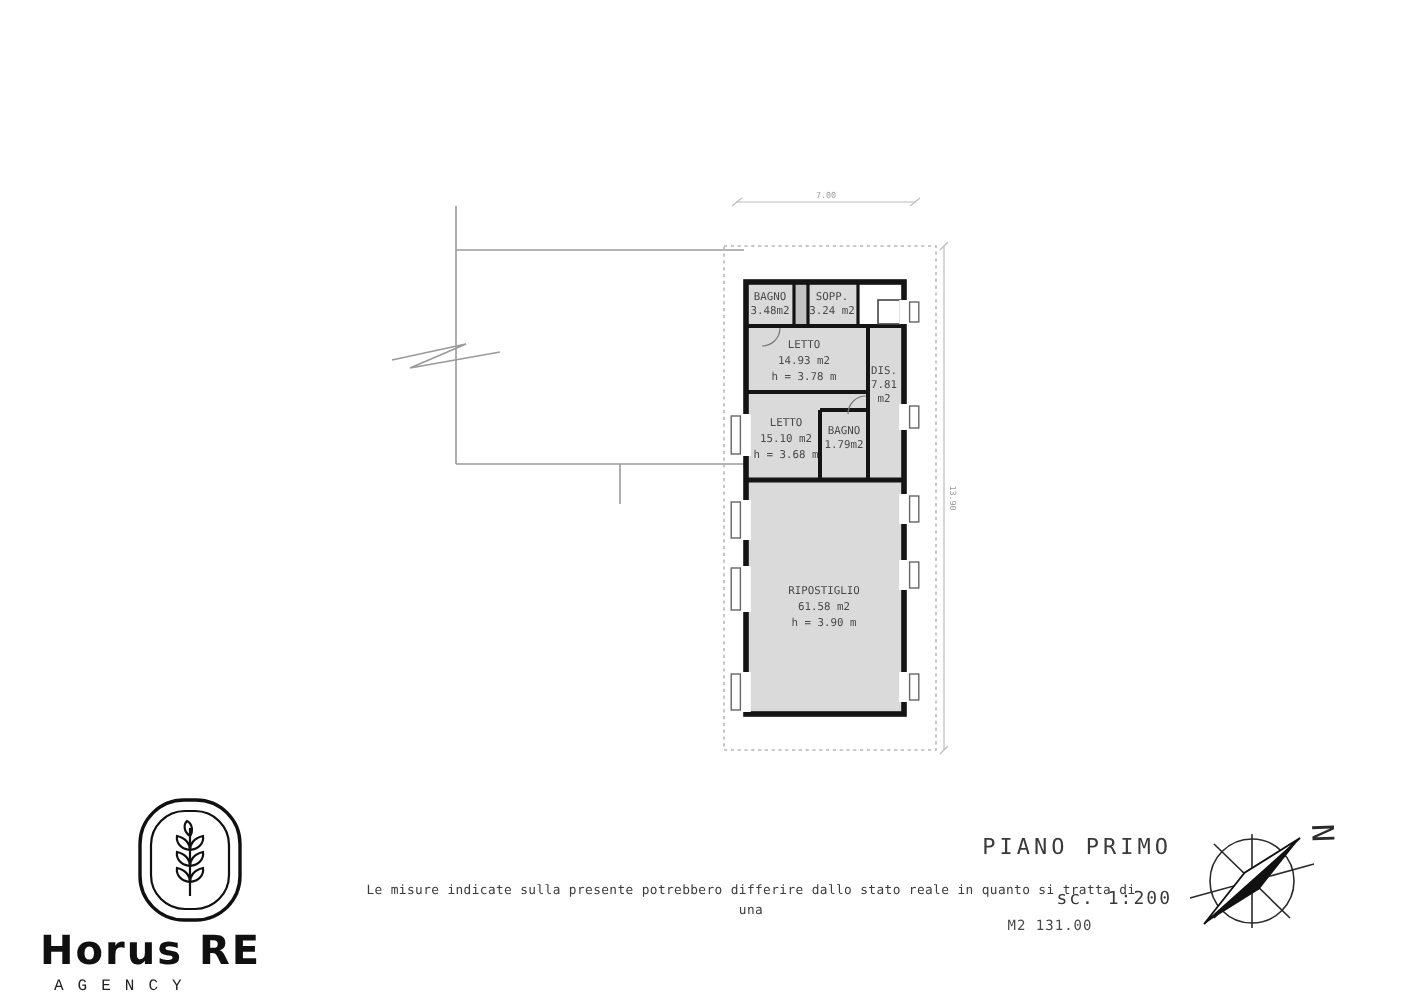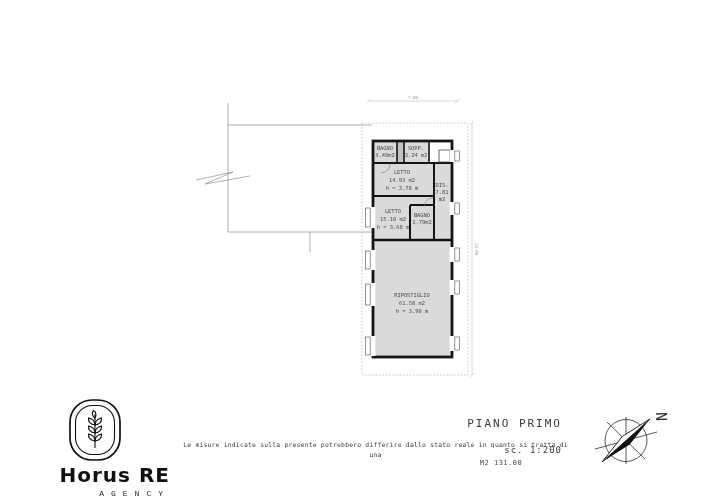--- a/index.html
+++ b/index.html
@@ -2,31 +2,31 @@
 <html><head>
 <meta charset="utf-8">
 <style>
   html,body{margin:0;padding:0;background:#888;}
   .page{
     position:relative;width:705px;height:498px;background:#ffffff;
     overflow:hidden;font-family:"DejaVu Sans Mono",monospace;color:#333;
   }
   svg{position:absolute;display:block;}
   .plan-svg{left:0;top:0;}
-  .logo{position:absolute;left:20px;top:398px;width:150px;text-align:right;}
+  .logo{position:absolute;left:20px;top:398px;width:150px;text-align:left;}
   .logo-mark{position:relative;margin:0 auto;width:56px;height:64px;}
   .logo-brand{
     font-family:"DejaVu Sans",sans-serif;font-weight:700;font-size:20px;
     color:#101010;letter-spacing:1px;margin-top:1px;white-space:nowrap;
   }
   .logo-sub{
     font-family:Liberation Mono, monospace;font-size:8px;color:#222;
     letter-spacing:7px;margin-top:2px;padding-left:7px;white-space:nowrap;
   }
-  .titleblock{position:absolute;left:440px;top:417px;width:122px;text-align:right;}
+  .titleblock{position:absolute;left:464px;top:417px;width:122px;text-align:right;}
   .tb-floor{font-size:11px;letter-spacing:2px;color:#3a3a3a;white-space:nowrap;}
   .tb-scale{font-size:9px;letter-spacing:1px;color:#3a3a3a;margin-top:15px;}
   .tb-area{font-size:7px;letter-spacing:0.5px;color:#4a4a4a;margin-top:4px;text-align:center;}
   .disclaimer{
     position:absolute;left:178px;top:440px;width:395px;text-align:center;
     font-size:6.4px;line-height:10px;color:#3c3c3c;letter-spacing:0.2px;
   }
   .compass-svg{left:593px;top:398px;}
   text{font-family:"DejaVu Sans Mono",monospace;}
   .room-label{fill:#4a4a4a;}

